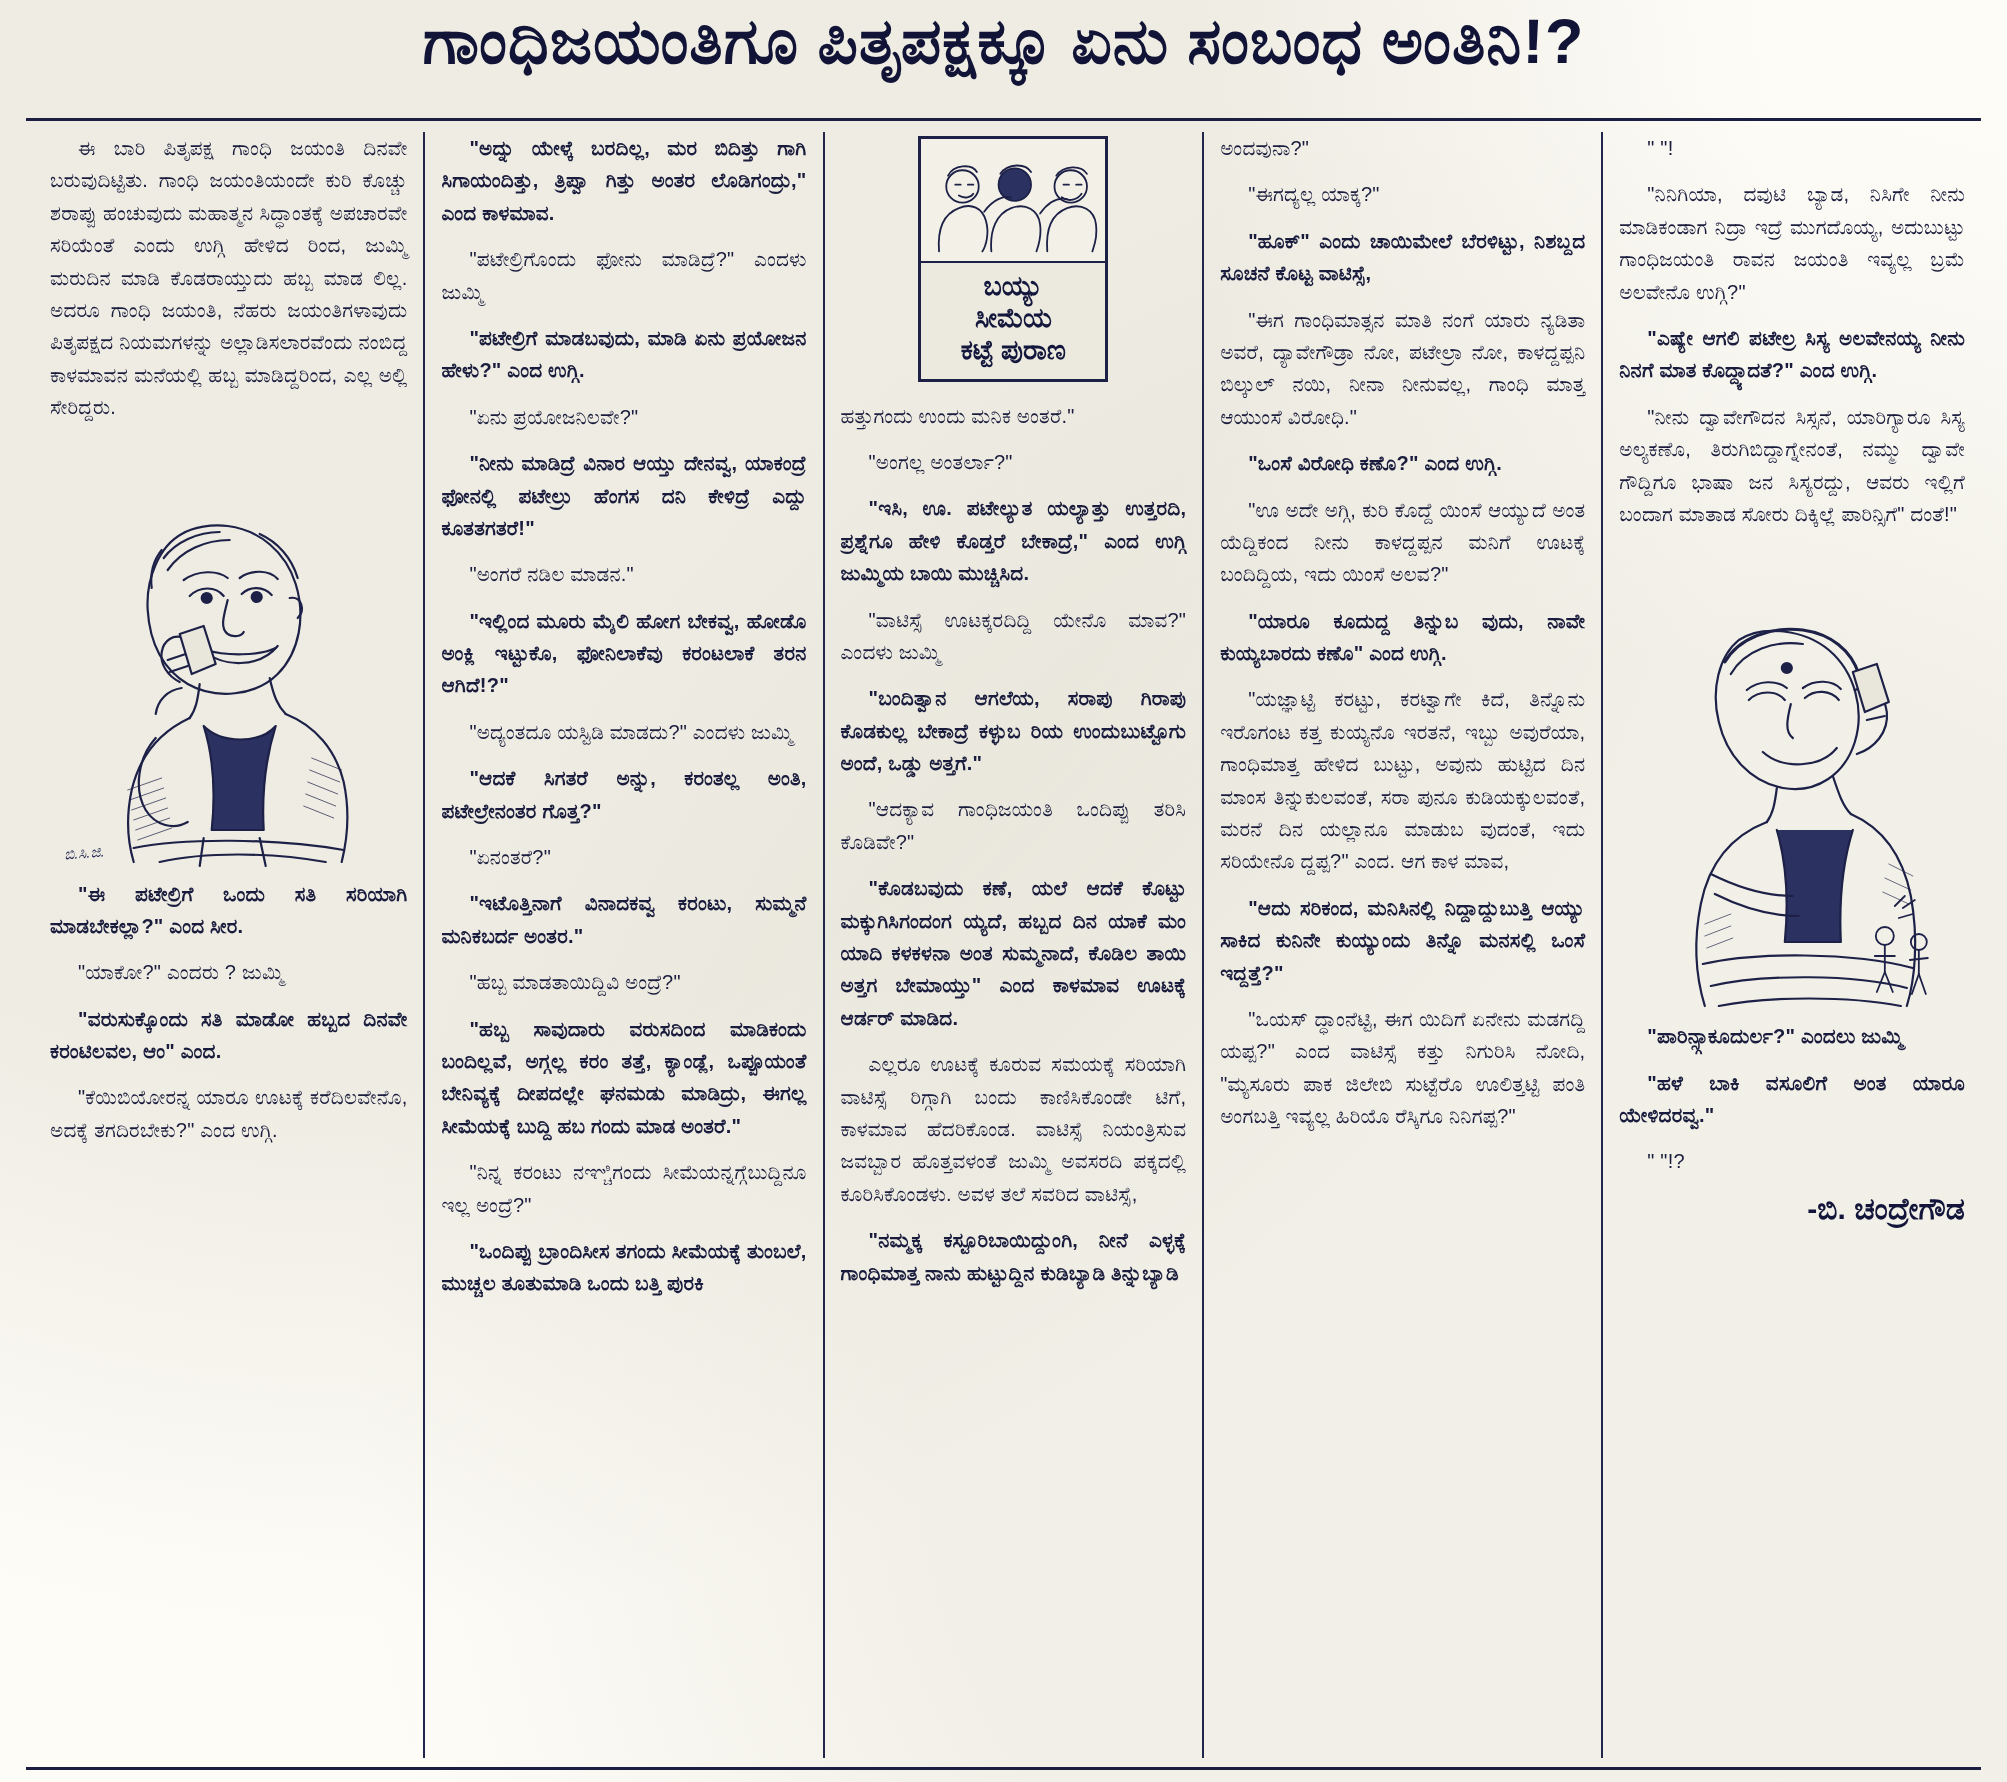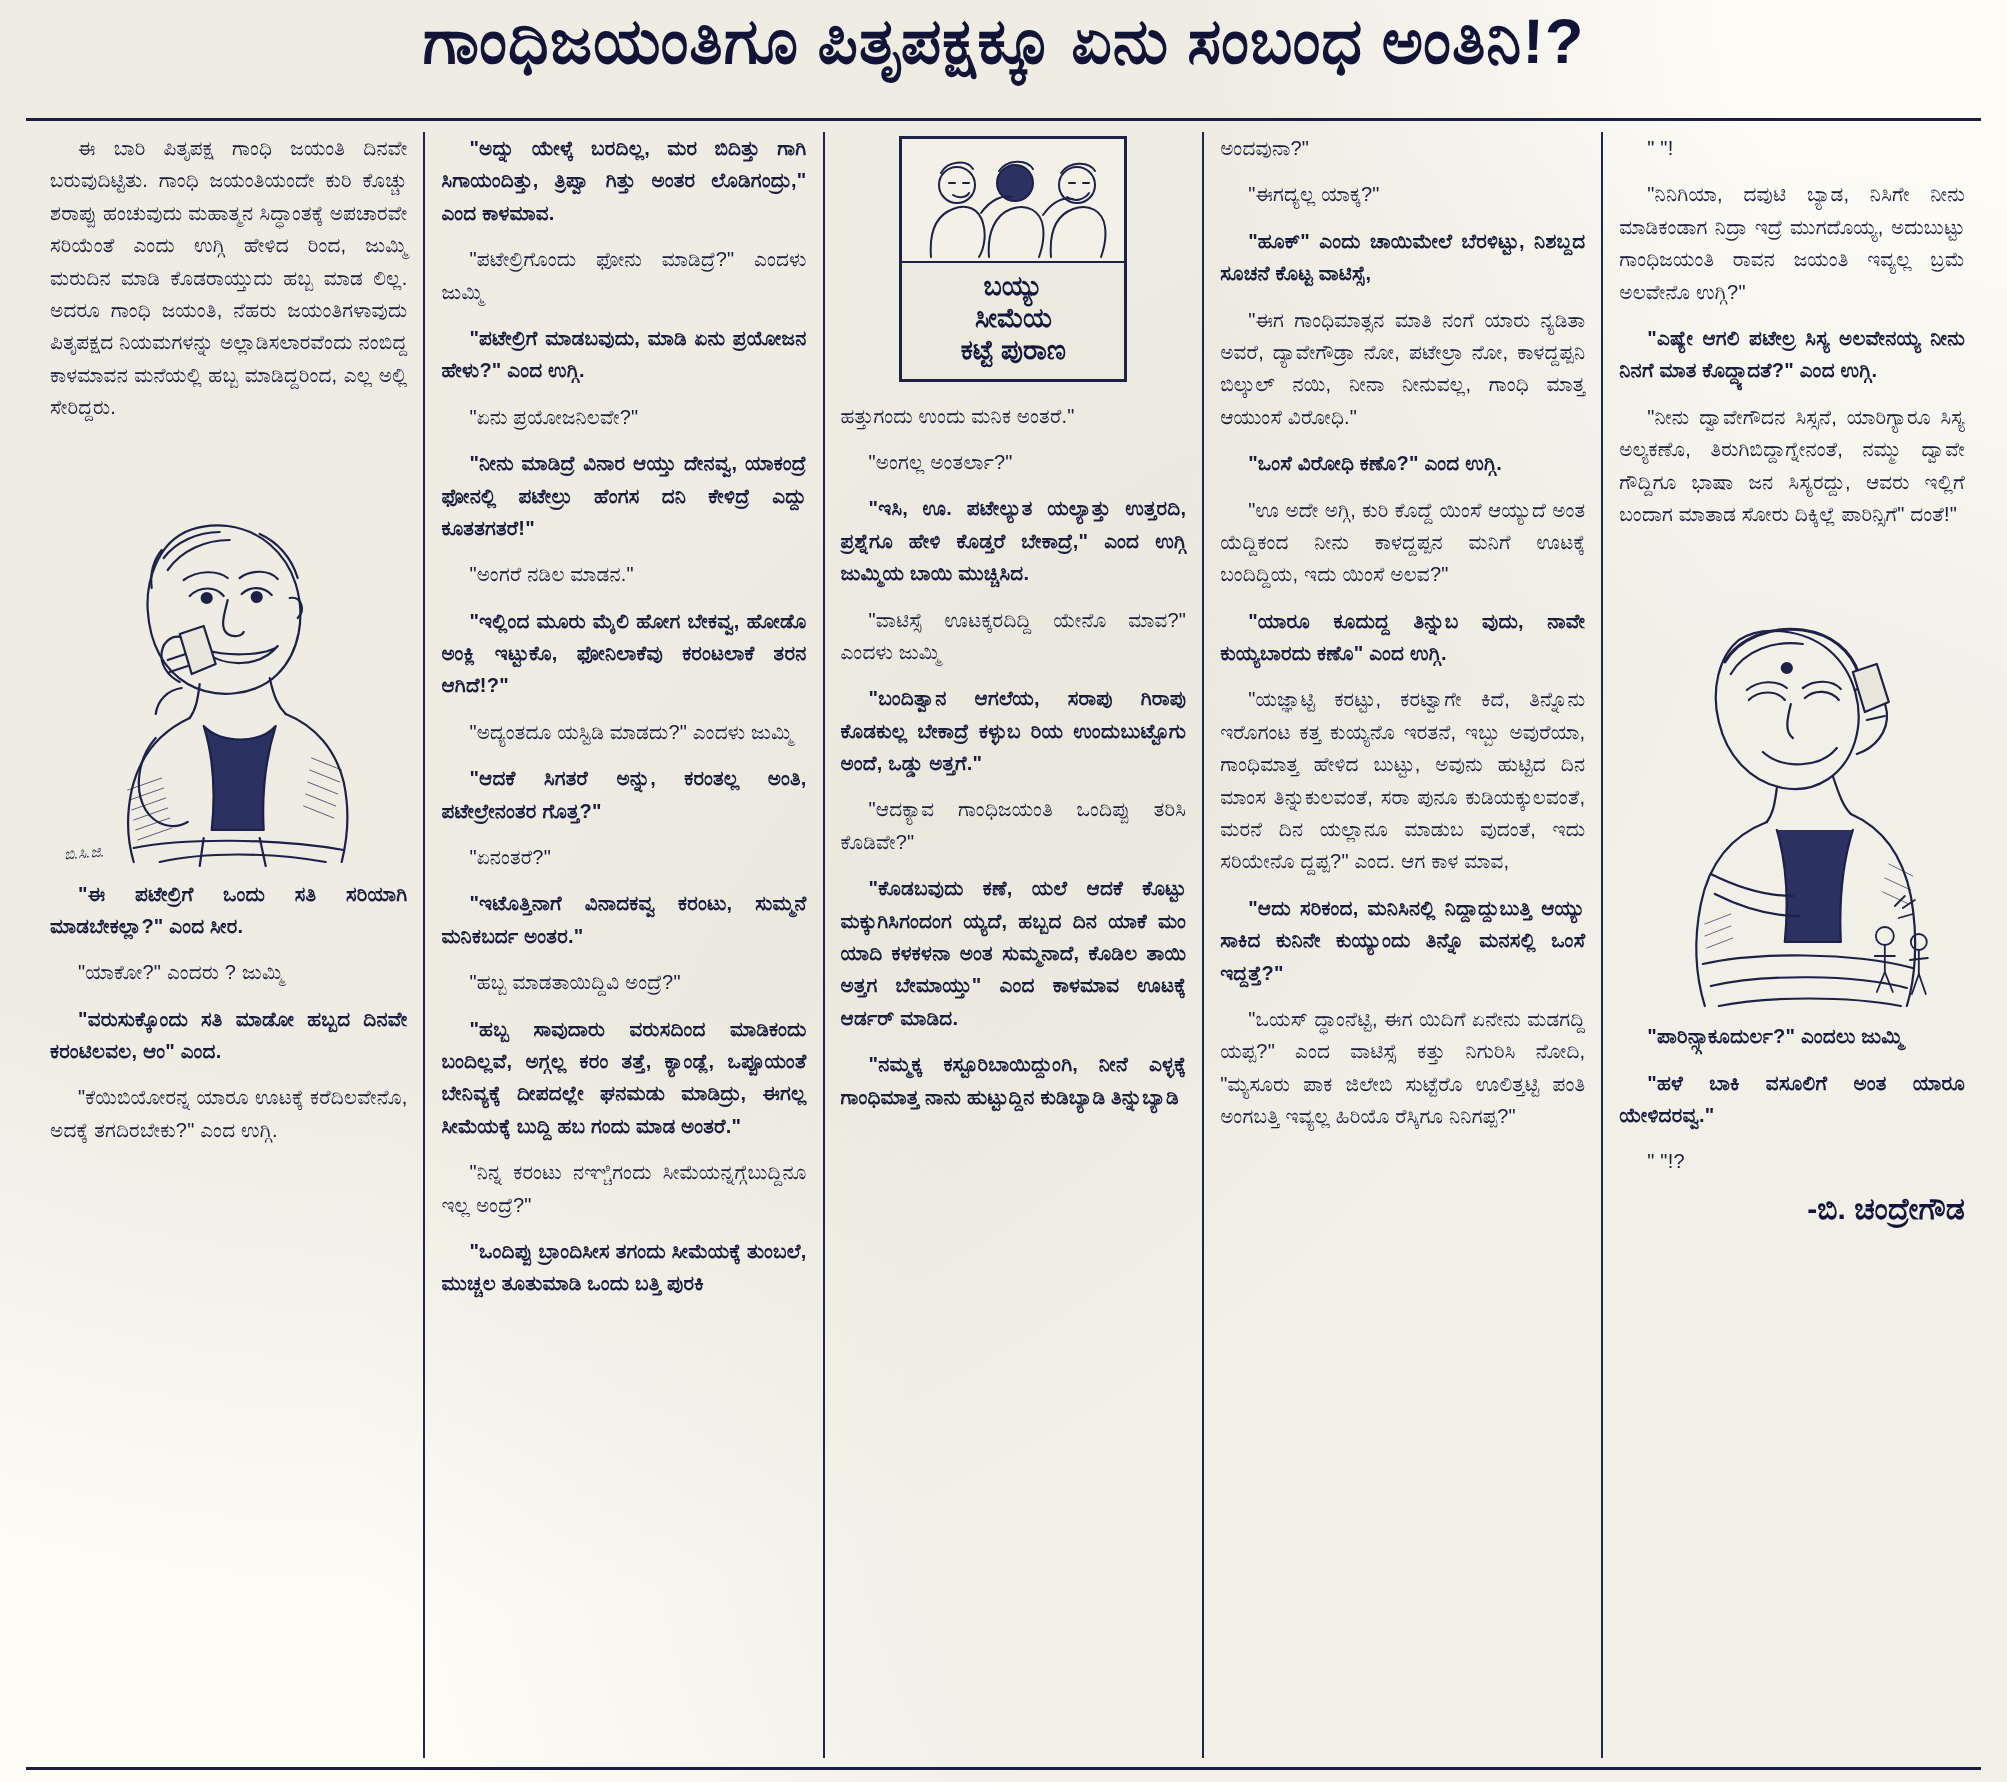--- a/index.html
+++ b/index.html
@@ -110,21 +110,21 @@
     left: 14px;
     bottom: 6px;
     font-size: 15px;
     font-style: italic;
     color: #2b2f55;
     transform: rotate(-4deg);
   }
 
   
   .book {
-    width: 228px;
+    width: 190px;
     margin: 4px auto 18px;
     border: 3px solid #1e2146;
     background: #eceadf;
     padding: 0;
     box-sizing: border-box;
   }
   .book-art {
     height: 122px;
     background: #f3f1e7;
     border-bottom: 2px solid #1e2146;
@@ -291,20 +291,21 @@
         </div>
       </div>
 
       <p class="body">ಹತ್ತುಗಂದು ಉಂದು ಮನಿಕ ಅಂತರೆ."</p>
       <p class="body indent">"ಅಂಗಲ್ಲ ಅಂತರ್ಲಾ?"</p>
       <p class="body bold indent">"ಇಸಿ, ಊ. ಪಟೇಲ್ಯುತ ಯಲ್ಯಾತ್ತು ಉತ್ತರದಿ, ಪ್ರಶ್ನೆಗೂ ಹೇಳಿ ಕೊಡ್ತರೆ ಬೇಕಾದ್ರೆ," ಎಂದ ಉಗ್ಗಿ ಜುಮ್ಮಿಯ ಬಾಯಿ ಮುಚ್ಚಿಸಿದ.</p>
       <p class="body indent">"ವಾಟಿಸ್ಸೆ ಊಟಕ್ಕರದಿದ್ದಿ ಯೇನೊ ಮಾವ?" ಎಂದಳು ಜುಮ್ಮಿ</p>
       <p class="body bold indent">"ಬಂದಿತ್ವಾನ ಆಗಲೆಯ, ಸರಾಪು ಗಿರಾಪು ಕೊಡಕುಲ್ಲ ಬೇಕಾದ್ರೆ ಕಳ್ಳುಬ ರಿಯ ಉಂದುಬುಟ್ಟೊಗು ಅಂದೆ, ಒಡ್ಡು ಅತ್ತಗೆ."</p>
       <p class="body indent">"ಆದಕ್ಯಾವ ಗಾಂಧಿಜಯಂತಿ ಒಂದಿಪ್ಪು ತರಿಸಿ ಕೊಡಿವೇ?"</p>
       <p class="body bold indent">"ಕೊಡಬವುದು ಕಣೆ, ಯಲೆ ಆದಕೆ ಕೊಟ್ಟು ಮಕ್ಕುಗಿಸಿಗಂದಂಗ ಯ್ಯದೆ, ಹಬ್ಬದ ದಿನ ಯಾಕೆ ಮಂ ಯಾದಿ ಕಳಕಳನಾ ಅಂತ ಸುಮ್ಮನಾದೆ, ಕೊಡಿಲ ತಾಯಿ ಅತ್ತಗ ಬೇಮಾಯ್ತು" ಎಂದ ಕಾಳಮಾವ ಊಟಕ್ಕೆ ಆರ್ಡರ್ ಮಾಡಿದ.</p>
+      <p class="body indent">ಎಲ್ಲರೂ ಊಟಕ್ಕೆ ಕೂರುವ ಸಮಯಕ್ಕೆ ಸರಿಯಾಗಿ ವಾಟಿಸ್ಸೆ ರಿಗ್ಗಾಗಿ ಬಂದು ಕಾಣಿಸಿಕೊಂಡೇ ಟಿಗೆ, ಕಾಳಮಾವ ಹೆದರಿಕೊಂಡ. ವಾಟಿಸ್ಸೆ ನಿಯಂತ್ರಿಸುವ ಜವಬ್ಬಾರ ಹೊತ್ತವಳಂತೆ ಜುಮ್ಮಿ ಅವಸರದಿ ಪಕ್ಕದಲ್ಲಿ ಕೂರಿಸಿಕೊಂಡಳು. ಅವಳ ತಲೆ ಸವರಿದ ವಾಟಿಸ್ಸೆ,</p>
       <p class="body bold indent">"ನಮ್ಮಕ್ಕ ಕಸ್ಟೂರಿಬಾಯಿದ್ದುಂಗಿ, ನೀನೆ ಎಳ್ಳಕ್ಕೆ ಗಾಂಧಿಮಾತ್ತ ನಾನು ಹುಟ್ಟುದ್ದಿನ ಕುಡಿಬ್ಯಾಡಿ ತಿನ್ನುಬ್ಯಾಡಿ</p>
     </div>
 
     <div class="col c4">
       <p class="body">ಅಂದವುನಾ?"</p>
       <p class="body indent">"ಈಗದ್ಯಲ್ಲ ಯಾಕ್ಕ?"</p>
       <p class="body bold indent">"ಹೂಕ್" ಎಂದು ಚಾಯಿಮೇಲೆ ಬೆರಳಿಟ್ಟು, ನಿಶಬ್ದದ ಸೂಚನೆ ಕೊಟ್ಟ ವಾಟಿಸ್ಸೆ,</p>
       <p class="body indent">"ಈಗ ಗಾಂಧಿಮಾತ್ಸನ ಮಾತಿ ನಂಗೆ ಯಾರು ನ್ಯಡಿತಾ ಅವರೆ, ದ್ಯಾವೇಗೌಡ್ರಾ ನೋ, ಪಟೇಲ್ರಾ ನೋ, ಕಾಳದ್ದಪ್ಪನಿ ಬಿಲ್ಕುಲ್ ನಯಿ, ನೀನಾ ನೀನುವಲ್ಲ, ಗಾಂಧಿ ಮಾತ್ತ ಆಯುಂಸೆ ವಿರೋಧಿ."</p>
       <p class="body bold indent">"ಒಂಸೆ ವಿರೋಧಿ ಕಣೊ?" ಎಂದ ಉಗ್ಗಿ.</p>
       <p class="body indent">"ಊ ಅದೇ ಅಗ್ಗಿ, ಕುರಿ ಕೊದ್ದೆ ಯಿಂಸೆ ಆಯ್ಯುದೆ ಅಂತ ಯೆದ್ದಿಕಂದ ನೀನು ಕಾಳದ್ದಪ್ಪನ ಮನಿಗೆ ಊಟಕ್ಕೆ ಬಂದಿದ್ದಿಯ, ಇದು ಯಿಂಸೆ ಅಲವ?"</p>

